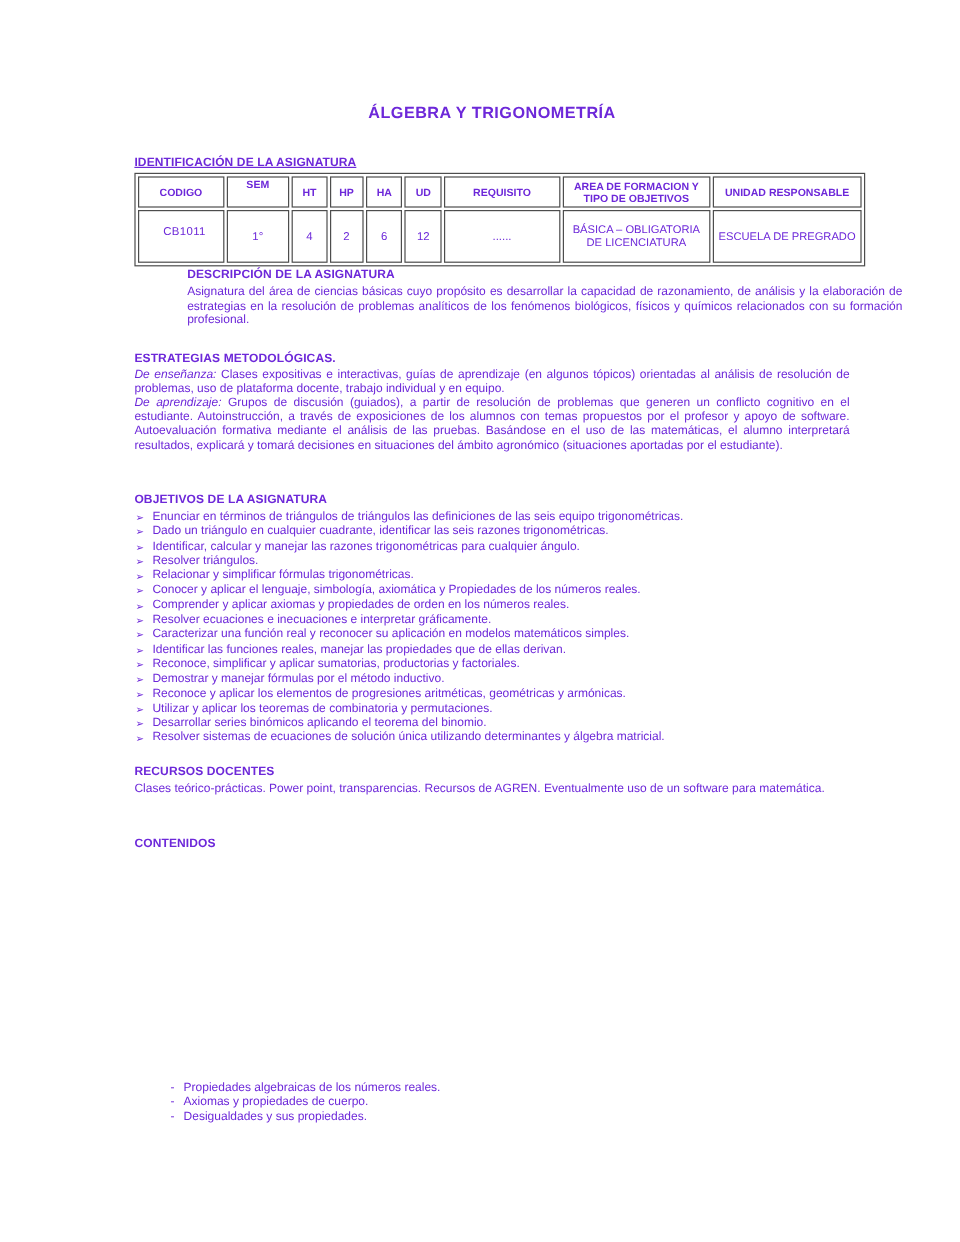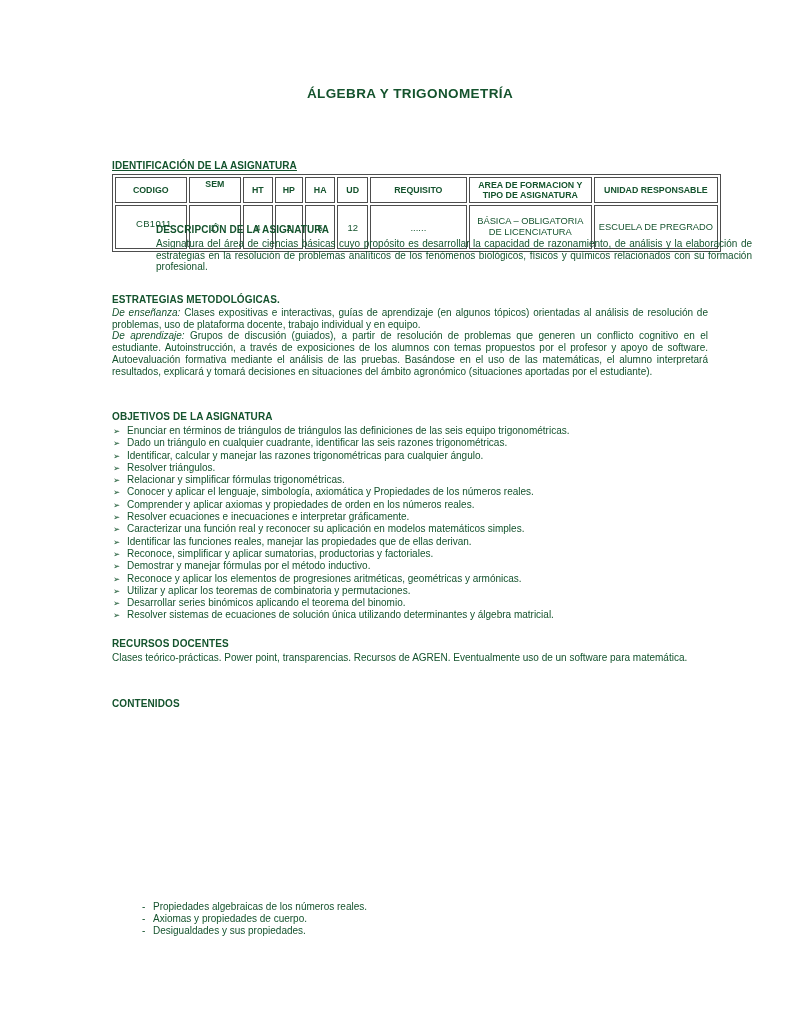--- a/index.html
+++ b/index.html
@@ -2,21 +2,21 @@
 <html><head>
 <meta charset="utf-8">
 <style>
   html, body { margin: 0; padding: 0; background: #ffffff; }
   .page {
     position: relative;
     width: 800px;
     height: 1035px;
     background: #ffffff;
     font-family: "Liberation Sans", "DejaVu Sans", sans-serif;
-    color: #14532d;
+    color: #6d28d9;
     overflow: hidden;
   }
   .doc-title {
     position: absolute;
     top: 86px; left: 112px; width: 596px;
     margin: 0;
     text-align: center;
     font-size: 13.5px;
     font-weight: bold;
     letter-spacing: 0.4px;
@@ -33,21 +33,21 @@
   .underlined { text-decoration: underline; }
   .body-text {
     margin: 2px 0 0 0;
     font-size: 10px;
     line-height: 11.7px;
     text-align: justify;
   }
   .italic { font-style: italic; }
 
   
-  #identification { top: 130px; margin-top: 30px; }
+  #identification { top: 130px; }
   #descripcion    { top: 224px; margin-left: 44px; }
   #estrategias    { top: 294px; }
   #objetivos      { top: 411px; }
   #recursos       { top: 638px; }
   #contenidos     { top: 698px; }
   #contenidos-list{ position: absolute; left: 142px; top: 901px; width: 450px; }
 
   
   table.ident {
     margin-top: 2px;
@@ -136,21 +136,21 @@
       </colgroup>
       <thead>
         <tr>
           <th>CODIGO</th>
           <th class="valign-top">SEM</th>
           <th>HT</th>
           <th>HP</th>
           <th>HA</th>
           <th>UD</th>
           <th>REQUISITO</th>
-          <th>AREA DE FORMACION Y TIPO DE ASIGNATURA</th>
+          <th>AREA DE FORMACION Y TIPO DE OBJETIVOS</th>
           <th>UNIDAD RESPONSABLE</th>
         </tr>
       </thead>
       <tbody>
         <tr>
           <td class="codigo-cell">CB1011</td>
           <td>1°</td>
           <td>4</td>
           <td>2</td>
           <td>6</td>

